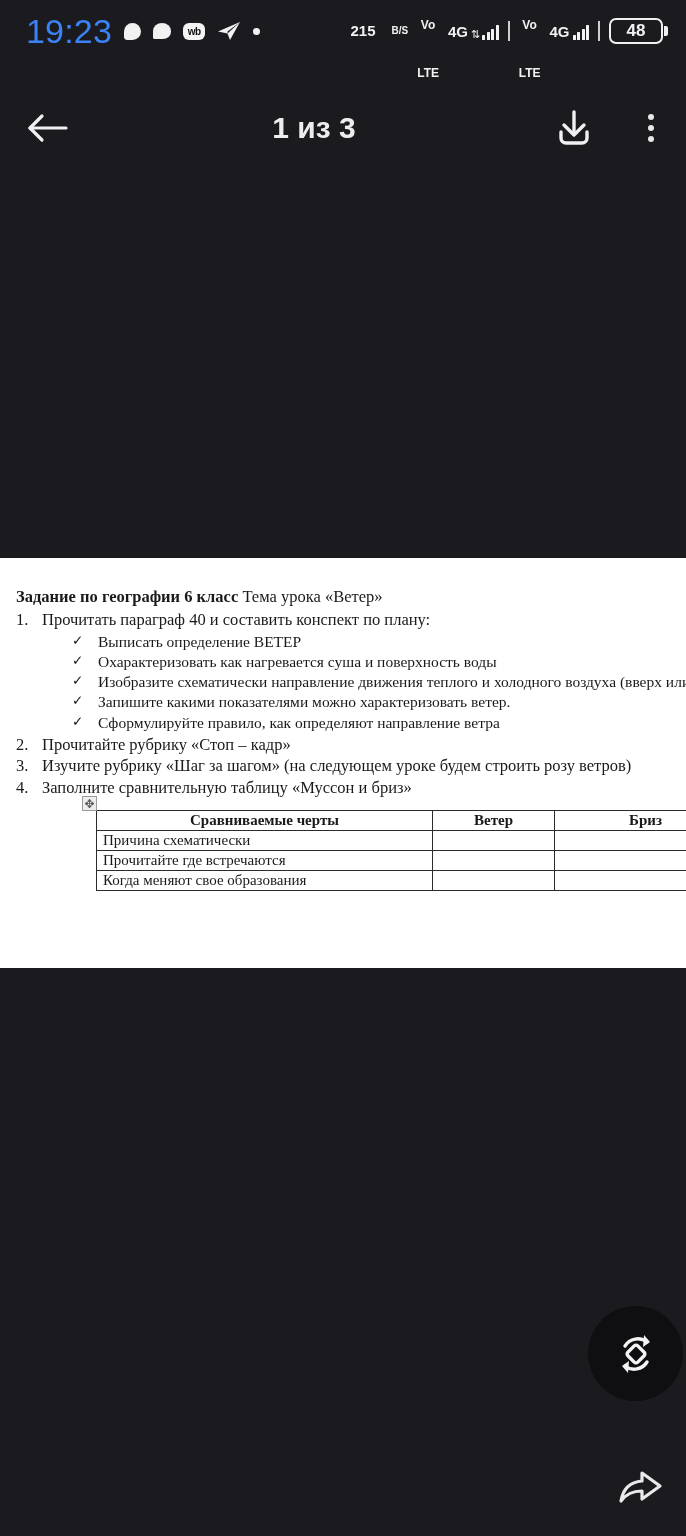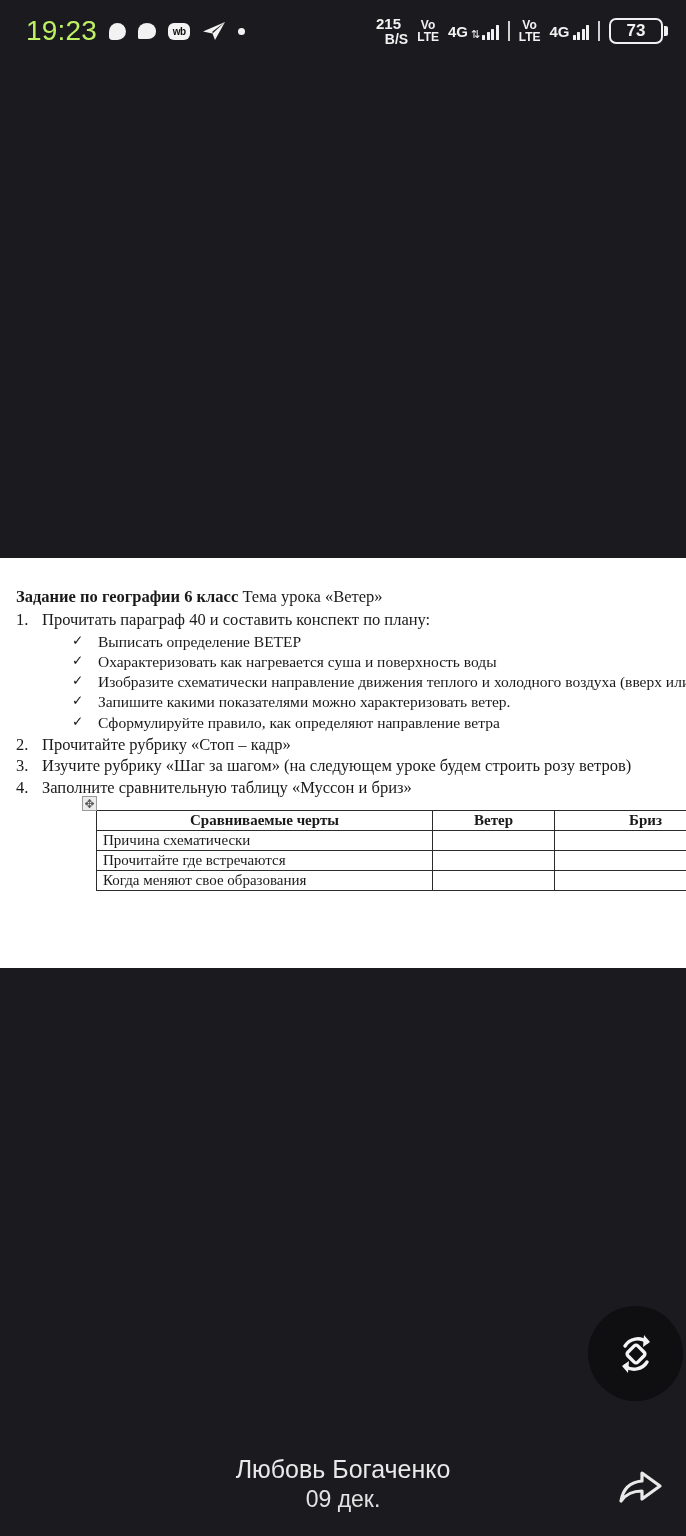--- a/index.html
+++ b/index.html
@@ -11,37 +11,37 @@
   }
   .screen { position:relative; width:686px; height:1536px; background:#1b1b1f; }
 
   
   .statusbar {
     position:absolute; top:0; left:0; width:686px; height:62px;
     display:flex; align-items:center; justify-content:space-between;
     padding:0 18px 0 26px; color:#f2f2f2;
   }
   .sb-left { display:flex; align-items:center; gap:12px; }
-  .sb-clock { font-size:28px; letter-spacing:.2px; color:#bef264; }
+  .sb-clock { font-size:34px; letter-spacing:.2px; color:#3b82f6; }
   .sb-icon { display:inline-flex; align-items:center; justify-content:center; }
   .ic-bubble1 { width:17px; height:17px; border-radius:50% 50% 50% 20%; background:#f2f2f2; }
   .ic-bubble2 { width:18px; height:16px; border-radius:50% 50% 45% 10%; background:#f2f2f2; }
   .ic-wb {
     width:22px; height:17px; border-radius:6px; background:#f4f4f4; color:#111;
     font-size:10px; font-weight:bold; display:flex; align-items:center; justify-content:center;
     letter-spacing:-.5px;
   }
   .ic-dot { width:7px; height:7px; border-radius:50%; background:#f2f2f2; }
 
   .sb-right { display:flex; align-items:center; gap:9px; }
-  .sb-speed { display:flex; flex-direction:column; align-items:center; line-height:1.02; }
+  .sb-speed { display:flex; flex-direction:row; align-items:center; line-height:1.02; }
   .sb-speed .v { font-size:15px; font-weight:bold; }
-  .sb-speed .u { font-size:14px; font-weight:bold;padding-left:16px; }
+  .sb-speed .u { font-size:10px; font-weight:bold;padding-left:16px; }
   .sb-volte { display:flex; flex-direction:column; align-items:center; line-height:1.02; }
-  .sb-volte span { font-size:12px; font-weight:bold; }
+  .sb-volte span { font-size:12px; font-weight:bold;margin-top:36px; }
   .sb-gen { font-size:15px; font-weight:bold; align-self:flex-start; margin-top:1px;}
   .bars { display:flex; align-items:flex-end; gap:1.5px; height:15px; }
   .bars i { display:block; width:3px; background:#f2f2f2; border-radius:.5px; }
   .bars i:nth-child(1){ height:5px; }
   .bars i:nth-child(2){ height:8px; }
   .bars i:nth-child(3){ height:11px; }
   .bars i:nth-child(4){ height:15px; }
   .sb-sep { width:2px; height:20px; background:#cfcfcf; }
   .sim { display:flex; align-items:flex-end; gap:3px; }
   .updown { font-size:11px; line-height:1; letter-spacing:-1px; }
@@ -177,26 +177,47 @@
         <span class="bars">
             <i></i>
             <i></i>
             <i></i>
             <i></i>
           </span>
       </span>
       <span class="sb-sep"></span>
 
       <span class="battery">
-        <span class="batt-body">73</span>
+        <span class="batt-body">48</span>
         <span class="batt-tip"></span>
       </span>
     </div>
   </div>
 
+  <div class="appbar">
+    <div class="ab-back">
+      <svg width="44" height="34" viewBox="0 0 44 34">
+        <path d="M4 17 H40" stroke="#f0f0f0" stroke-width="3.2" fill="none" stroke-linecap="round"></path>
+        <path d="M16 5 L4 17 L16 29" stroke="#f0f0f0" stroke-width="3.2" fill="none" stroke-linecap="round" stroke-linejoin="round"></path>
+      </svg>
+    </div>
+    <div class="ab-title">1 из 3</div>
+    <div class="ab-dl">
+      <svg width="44" height="44" viewBox="0 0 44 44">
+        <path d="M22 6 V27" stroke="#f0f0f0" stroke-width="3.4" stroke-linecap="round" fill="none"></path>
+        <path d="M12 19 L22 29 L32 19" stroke="#f0f0f0" stroke-width="3.4" fill="none" stroke-linecap="round" stroke-linejoin="round"></path>
+        <path d="M9 26 V32 a5 5 0 0 0 5 5 h16 a5 5 0 0 0 5 -5 V26" stroke="#f0f0f0" stroke-width="3.4" fill="none" stroke-linecap="round"></path>
+      </svg>
+    </div>
+    <div class="ab-more">
+      <i></i>
+        <i></i>
+        <i></i>
+    </div>
+  </div>
 
   <div class="doc">
     <div class="doc-inner">
 
       <div class="title-line">
         <span class="b">Задание по географии 6 класс</span>
         <span class="i">Тема урока «Ветер»</span>
       </div>
 
       <div class="olist">
@@ -281,24 +302,20 @@
         <path d="M14 17 A15 15 0 0 1 36 13"></path>
         <path d="M36 33 A15 15 0 0 1 14 37"></path>
       </g>
       <path d="M33 6 L39 13 L32 18 Z" fill="#f4f4f4"></path>
       <path d="M17 44 L11 37 L18 32 Z" fill="#f4f4f4"></path>
       <rect x="18" y="18" width="14" height="14" rx="2.5" transform="rotate(45 25 25)" fill="none" stroke="#f4f4f4" stroke-width="3.4"></rect>
     </svg>
   </div>
 
   <div class="footer">
-    <div class="foot-txt">
-      <div class="foot-name">Любовь Богаченко</div>
-      <div class="foot-date">09 дек.</div>
-    </div>
     <div class="foot-share">
       <svg width="48" height="44" viewBox="0 0 48 44">
         <path d="M26 7 L44 20 L26 33 V25 C17 25 10 28 5 35 C7 23 14 16 26 15 Z" fill="none" stroke="#e9e9e9" stroke-width="3.2" stroke-linejoin="round" stroke-linecap="round"></path>
       </svg>
     </div>
   </div>
 
 </div>
 
 </body></html>

